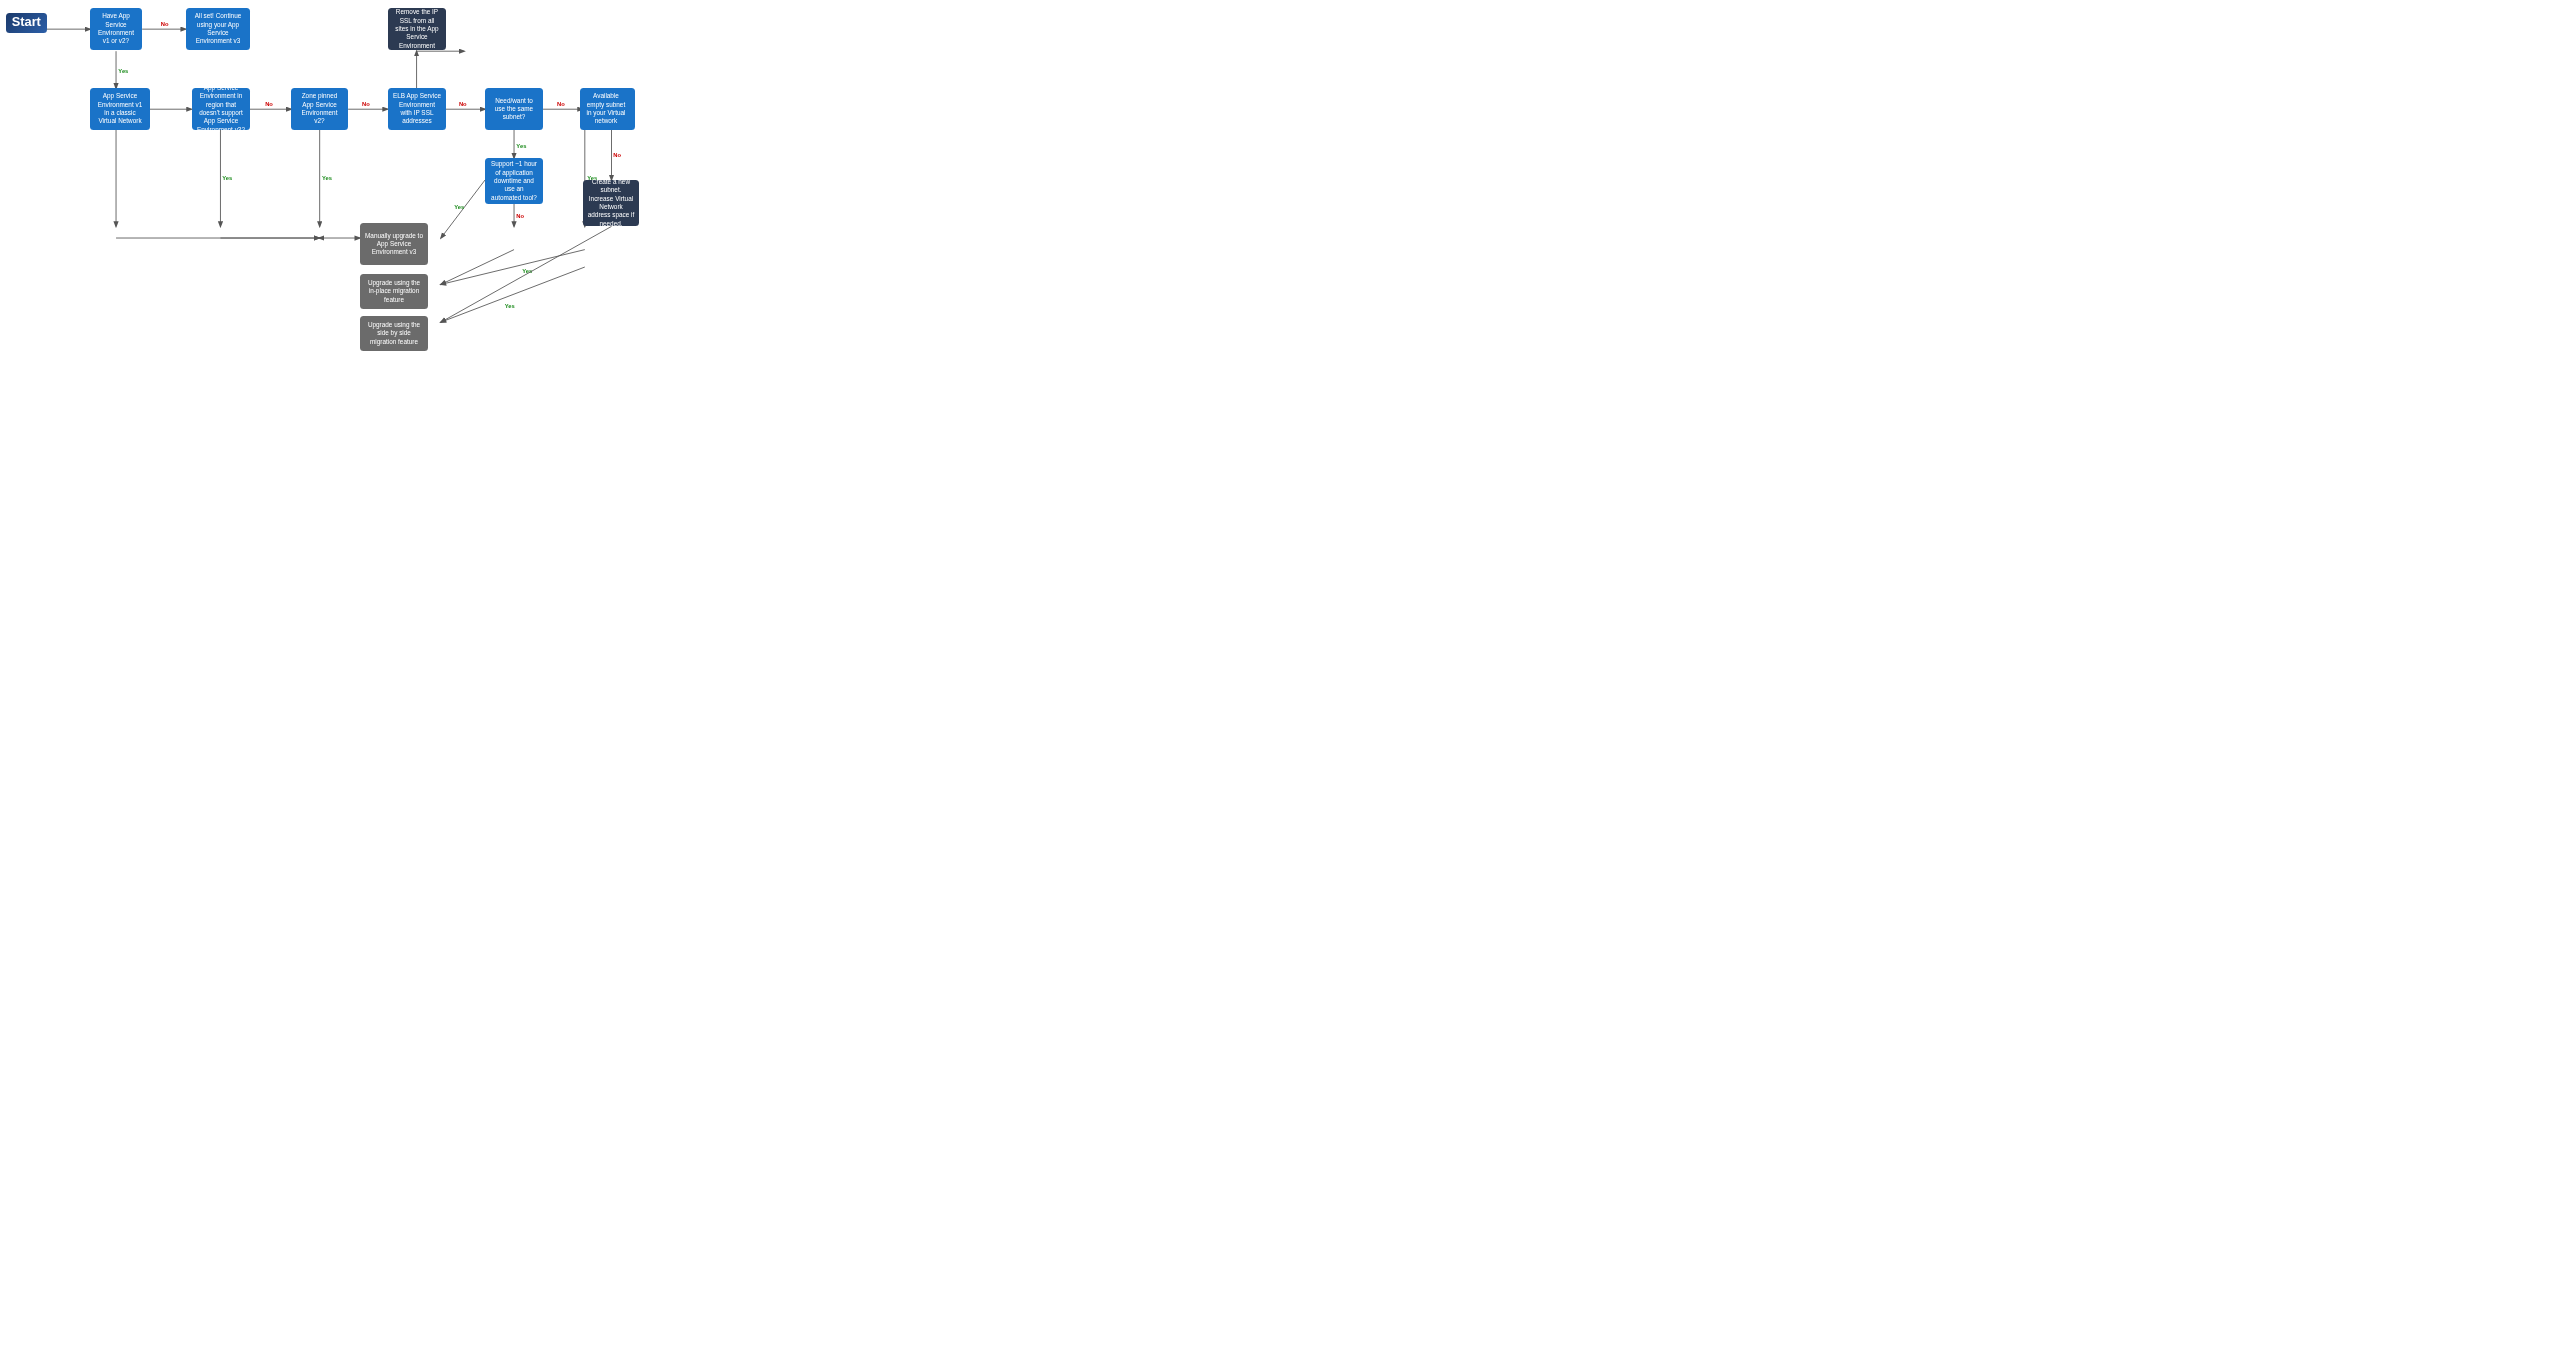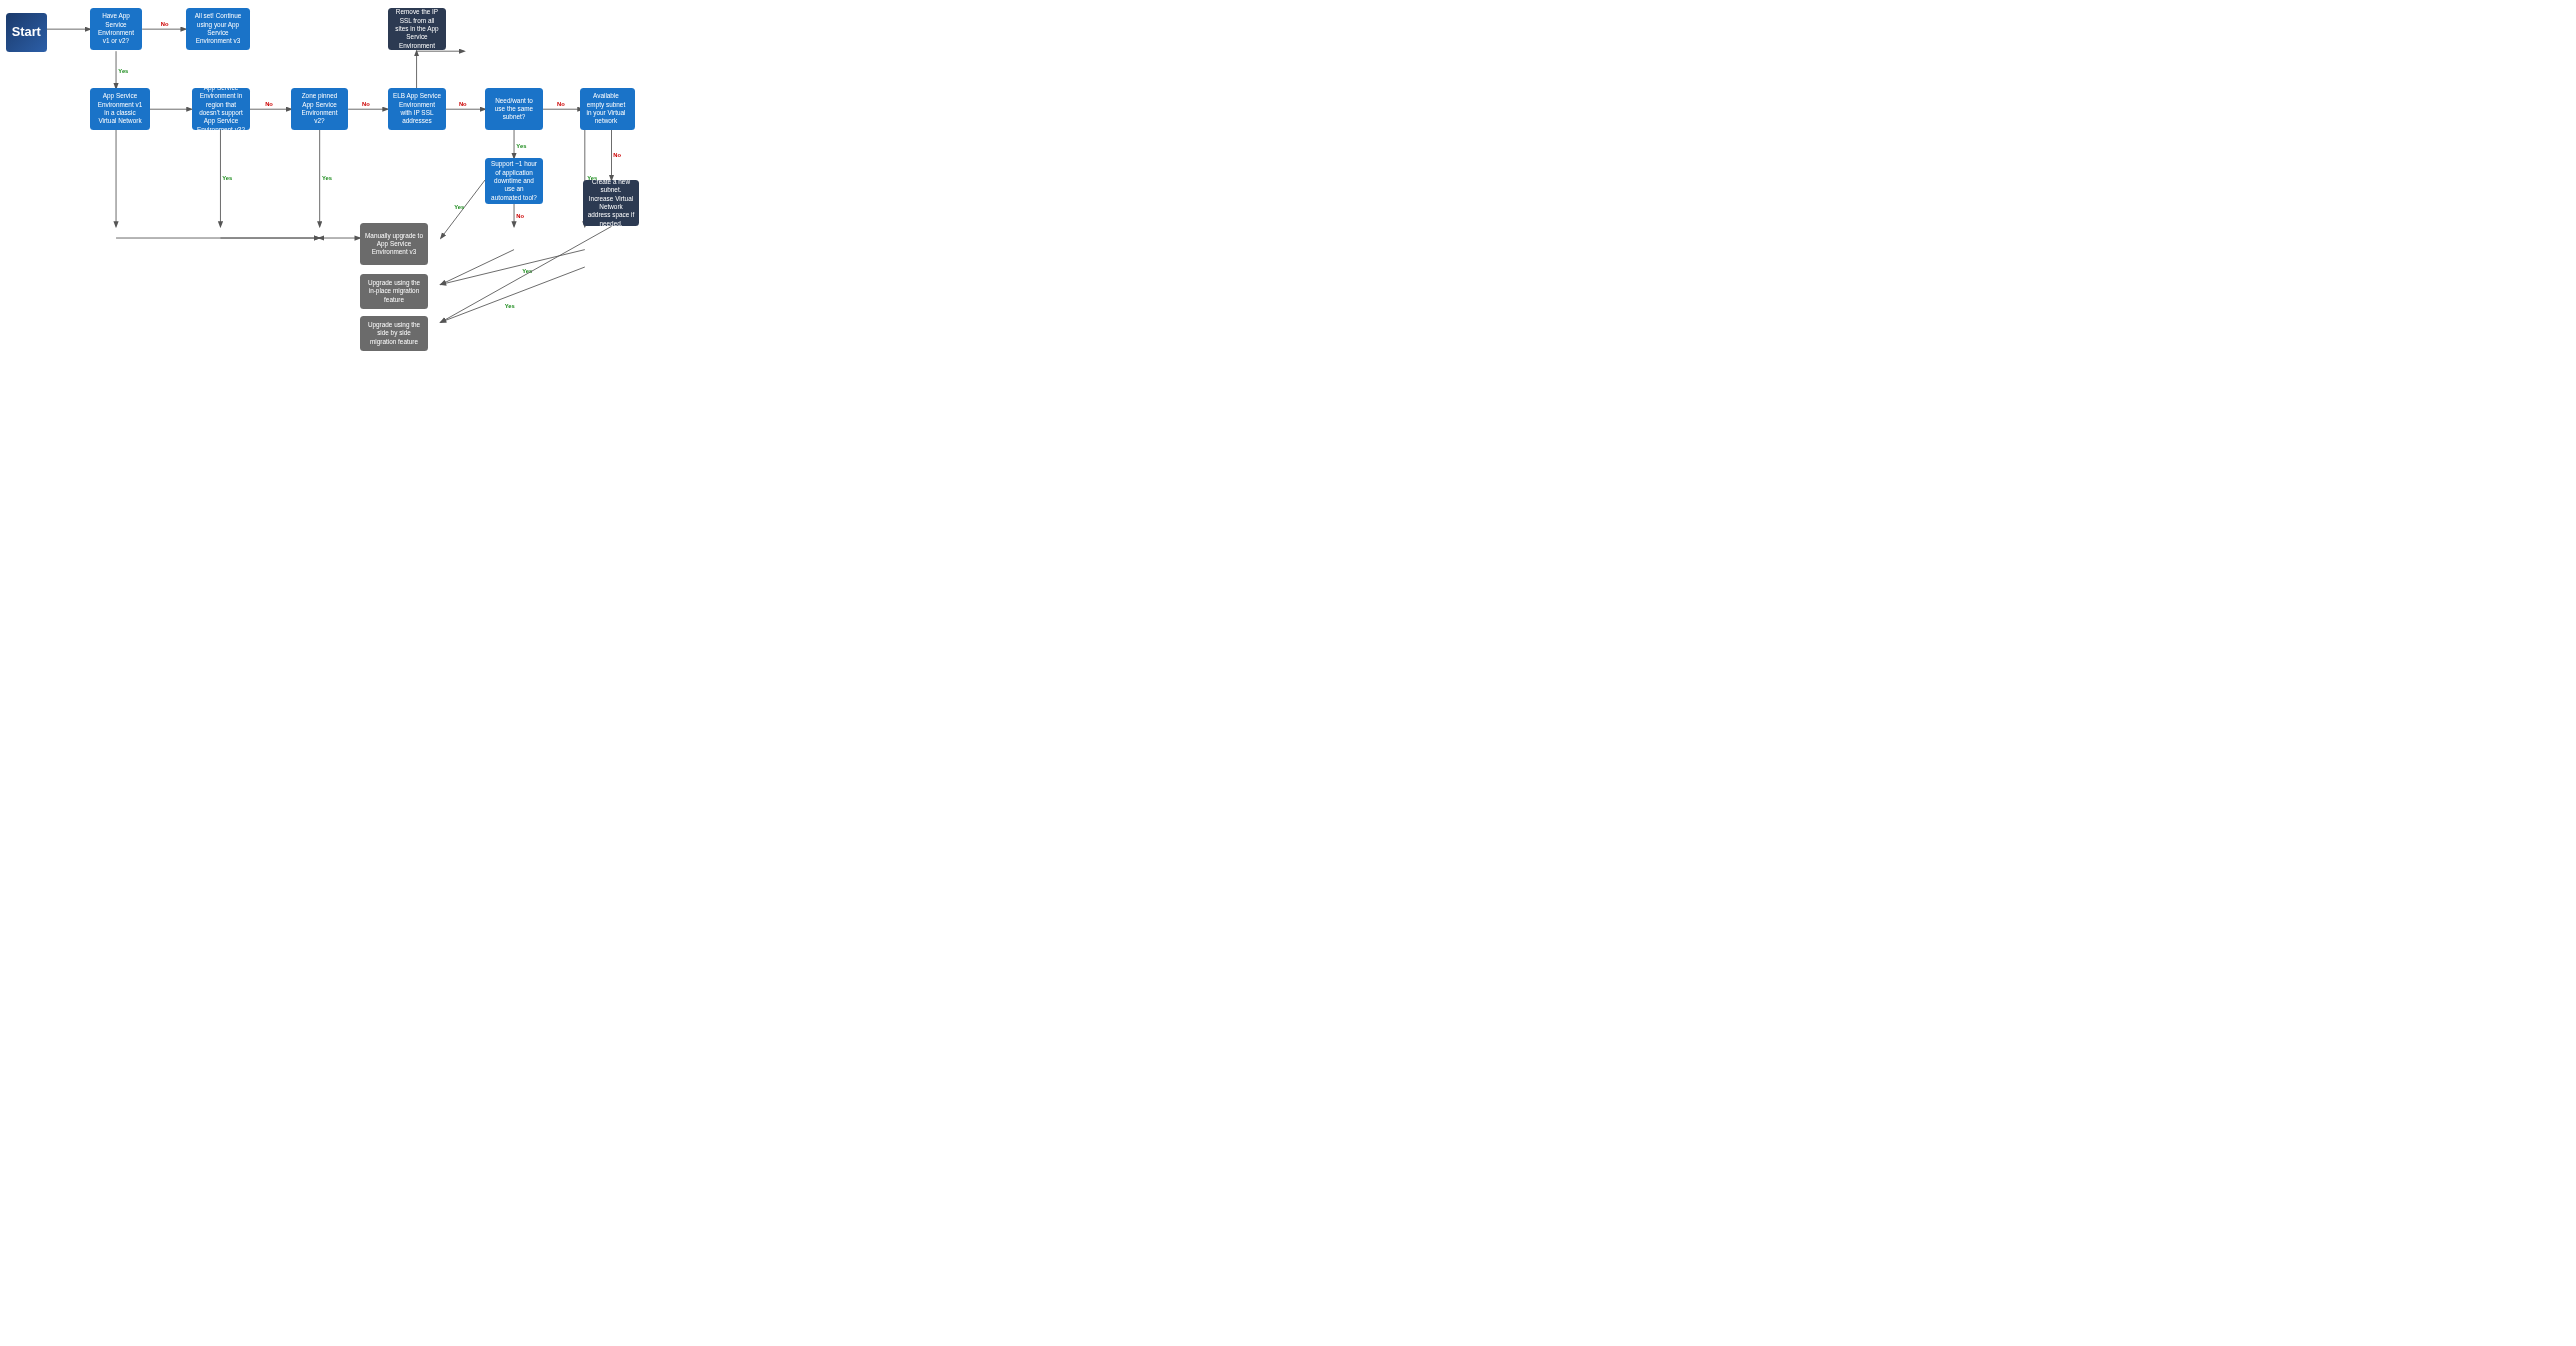--- a/index.html
+++ b/index.html
@@ -123,21 +123,21 @@
     <line class="arrow-line" x1="886" y1="430" x2="760" y2="490"></line>
     <line class="arrow-line" x1="1008" y1="430" x2="760" y2="490"></line>
     <text class="label-yes" x="900" y="470">Yes</text>
 
     <line class="arrow-line" x1="1054" y1="390" x2="760" y2="555"></line>
     <line class="arrow-line" x1="1008" y1="460" x2="760" y2="555"></line>
     <text class="label-yes" x="870" y="530">Yes</text>
 
   </svg>
 
-  <div class="node node-start" style="left:5.8px; top:12.8px; width:41px; height:39px;">
+  <div class="node node-start" style="left:5.8px; top:12.8px; width:41px; height:20px;">
     <span>Start</span>
   </div>
 
   <div class="node node-blue" style="left:90px; top:8.1px; width:52px; height:42px;">
     <span>Have App Service Environment v1 or v2?</span>
   </div>
 
   <div class="node node-blue" style="left:186px; top:8.1px; width:64px; height:42px;">
     <span>All set! Continue using your App Service Environment v3</span>
   </div>

